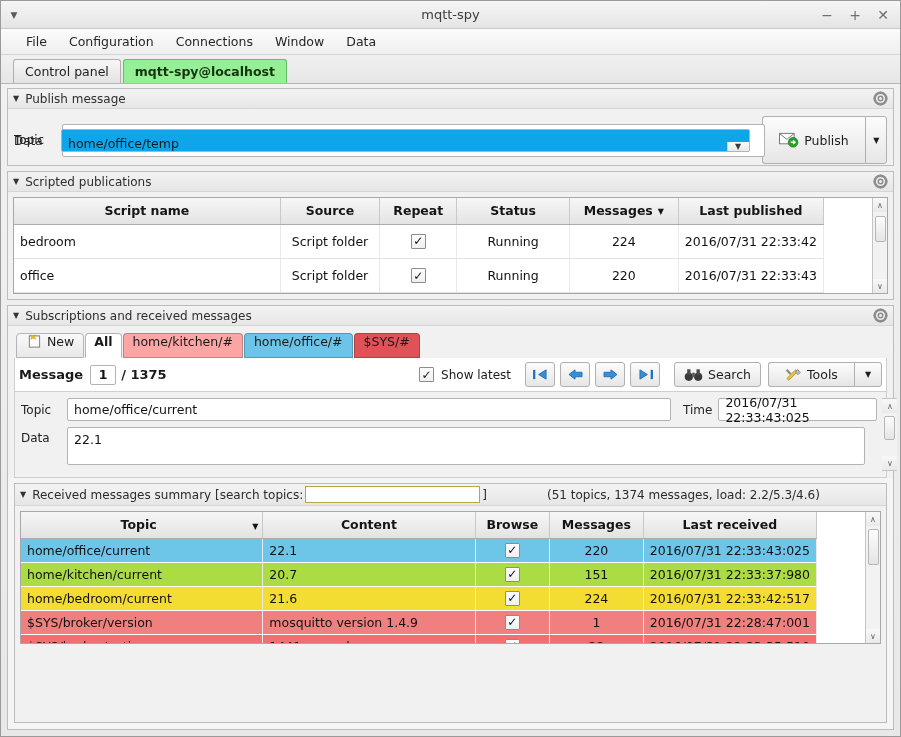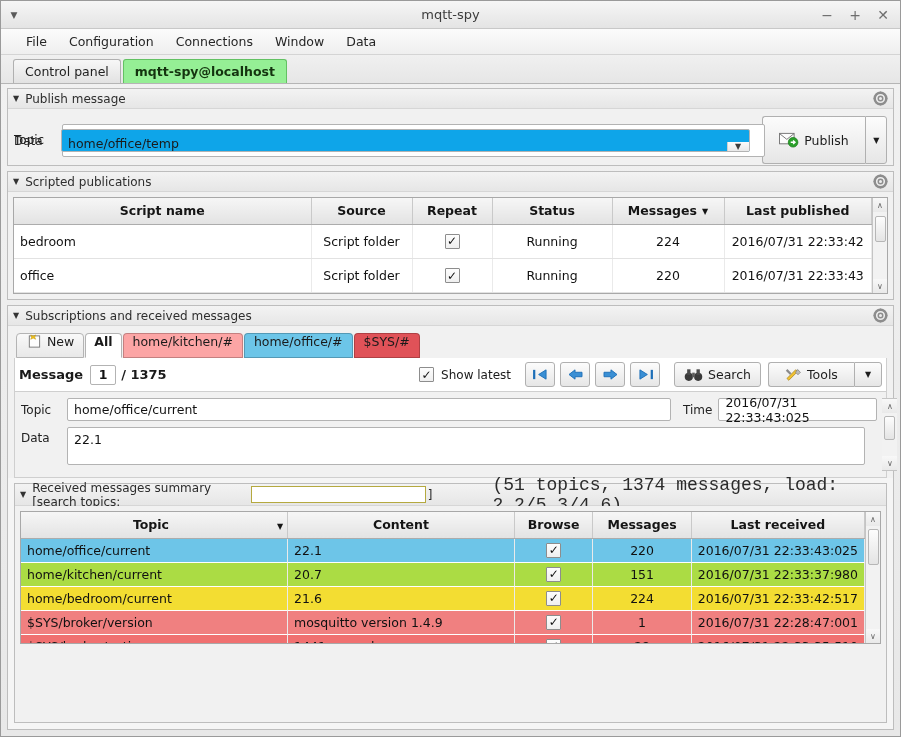--- a/index.html
+++ b/index.html
@@ -144,21 +144,21 @@
   .btn {
     background: linear-gradient(#fcfcfc, #e6e6e6);
     border: 1px solid #b0b0b0; border-radius: 3px;
     display: flex; align-items: center; justify-content: center;
     gap: 5px; cursor: pointer; font-size: 12.5px; color: #1d1d1d;
   }
 
   
   .tablewrap {
     border: 1px solid #a8a8a8; background: #fff;
-    display: flex; overflow: hidden;
+    display: flex; overflow: hidden; gap: 48px;
   }
   .tbl { flex: 1; border-collapse: collapse; table-layout: fixed; }
   .tbl th {
     background: linear-gradient(#f6f6f6, #e3e3e3);
     border-right: 1px solid #c9c9c9;
     border-bottom: 1px solid #acacac;
     font-size: 12.5px; font-weight: bold; color: #151515;
     height: 26px; padding: 0 4px;
     text-align: center;
   }
@@ -247,21 +247,21 @@
     display: flex; align-items: center;
     height: 22px; padding: 0 5px;
     background: linear-gradient(#f3f3f3, #e6e6e6);
     border-bottom: 1px solid #d6d6d6;
     font-size: 12px; color: #2b2b2b;
   }
   .searchbox {
     width: 175px; height: 17px; border: 1px solid #b5a93f;
     background: #fff; margin: 0 2px;
   }
-  .stats { margin-left: 60px; font-size: 18px; color: #2b2b2b; font-family: Liberation Mono, monospace; }
+  .stats { margin-left: 60px; font-size: 12px; color: #2b2b2b; }
 
   .clr-row td { border-bottom: 1px solid rgba(255,255,255,0.45); }
 </style>
 </head>
 <body>
 
 <div class="window">
 
   <div class="titlebar">
     <div class="titlebar-menu-caret">▼</div>

